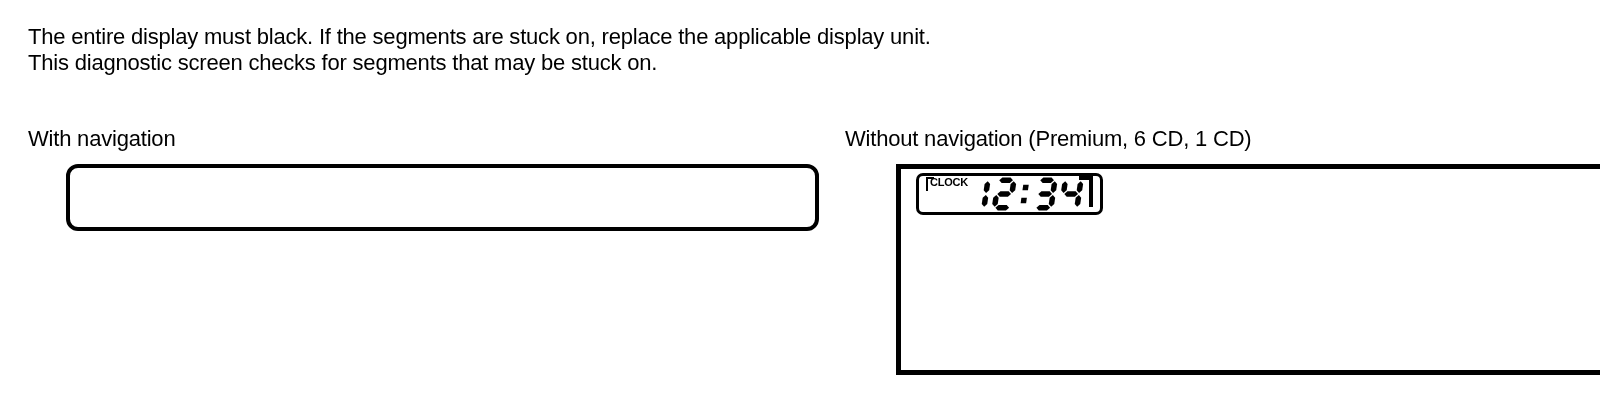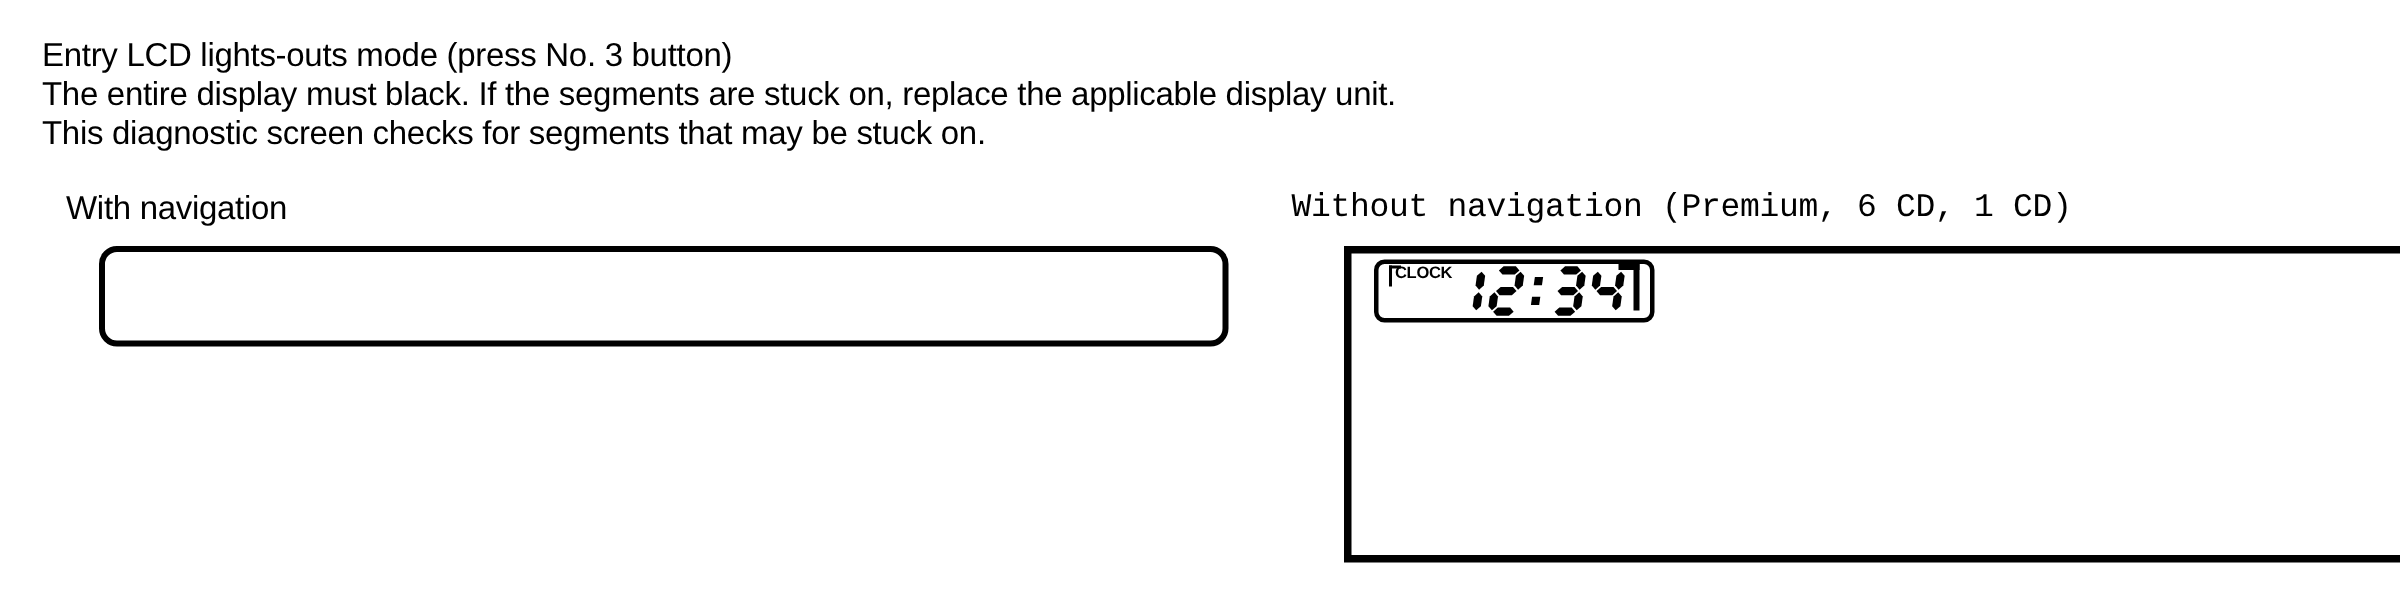--- a/index.html
+++ b/index.html
@@ -24,24 +24,23 @@
     line-height: 26px;
     letter-spacing: -0.2px;
     white-space: nowrap;
   }
   .section-label {
     position: absolute;
     top: 126px;
     font-size: 22px;
     letter-spacing: -0.2px;
     white-space: nowrap;
-    margin-left: 16px;
   }
   .label-left  { left: 28px; }
-  .label-right { left: 845px; font-family: Liberation Mono, monospace; }
+  .label-right { left: 845px; }
 
   .panel-box {
     position: absolute;
     background: #ffffff;
     box-sizing: content-box;
     margin-left: 39px;
   }
   .box-left {
     left: 27px;
     top: 164px;
@@ -101,21 +100,20 @@
     border-right: 4px solid #000;
     border-top: 4px solid #000;
   }
 </style>
 </head>
 <body>
 
 <div class="page">
 
   <div class="instructions">
-    <div>Entry LCD lights-outs mode (press No. 3 button)</div>
     <div>The entire display must black. If the segments are stuck on, replace the applicable display unit.</div>
     <div>This diagnostic screen checks for segments that may be stuck on.</div>
   </div>
 
   <div class="section-label label-left">With navigation</div>
 
   <div class="section-label label-right">Without navigation (Premium, 6 CD, 1 CD)</div>
 
   <div class="panel-box box-left"></div>
 

